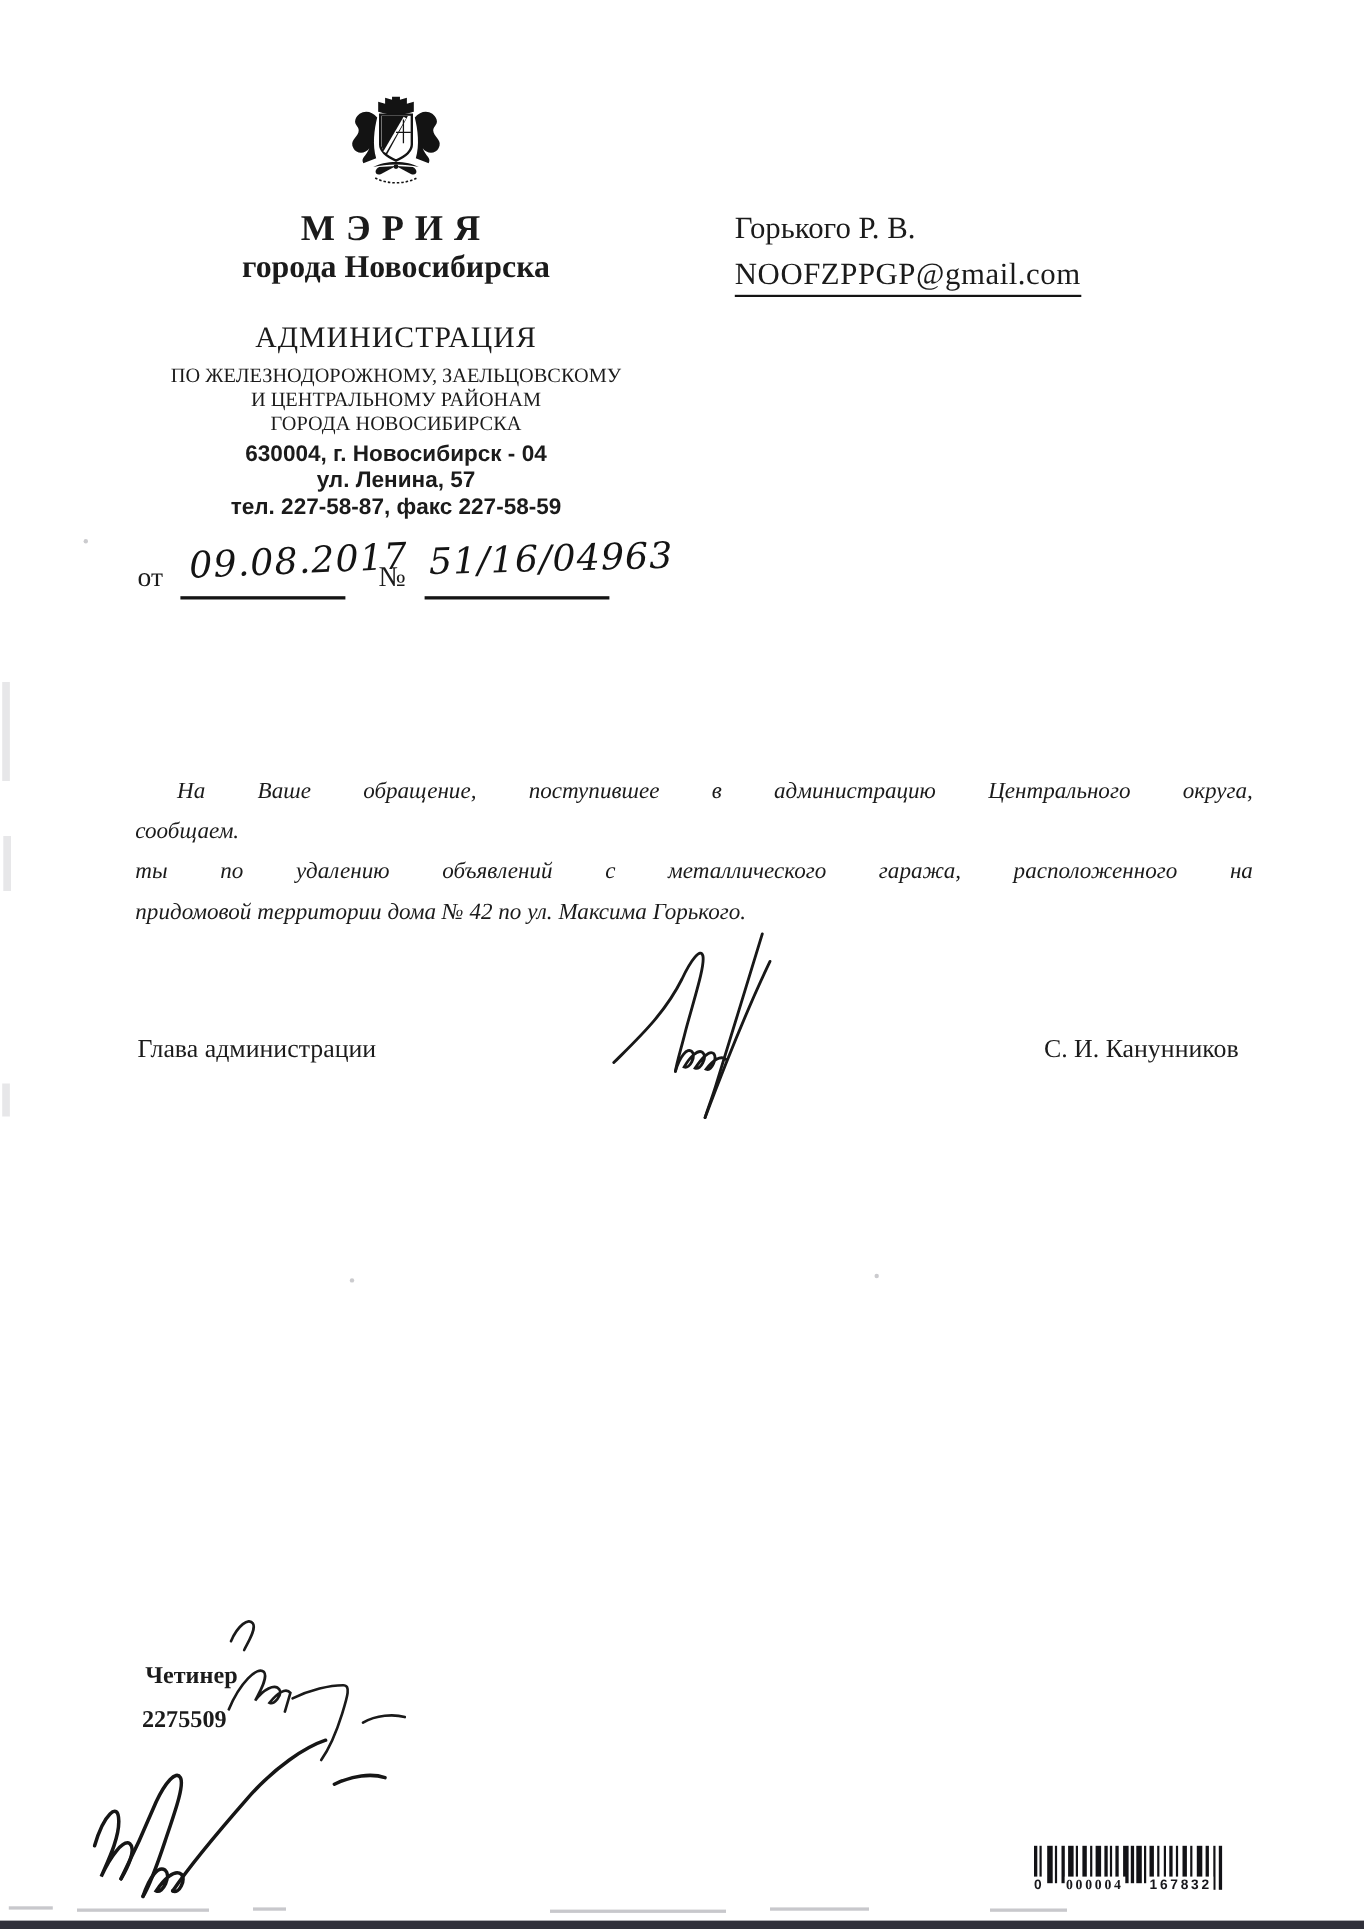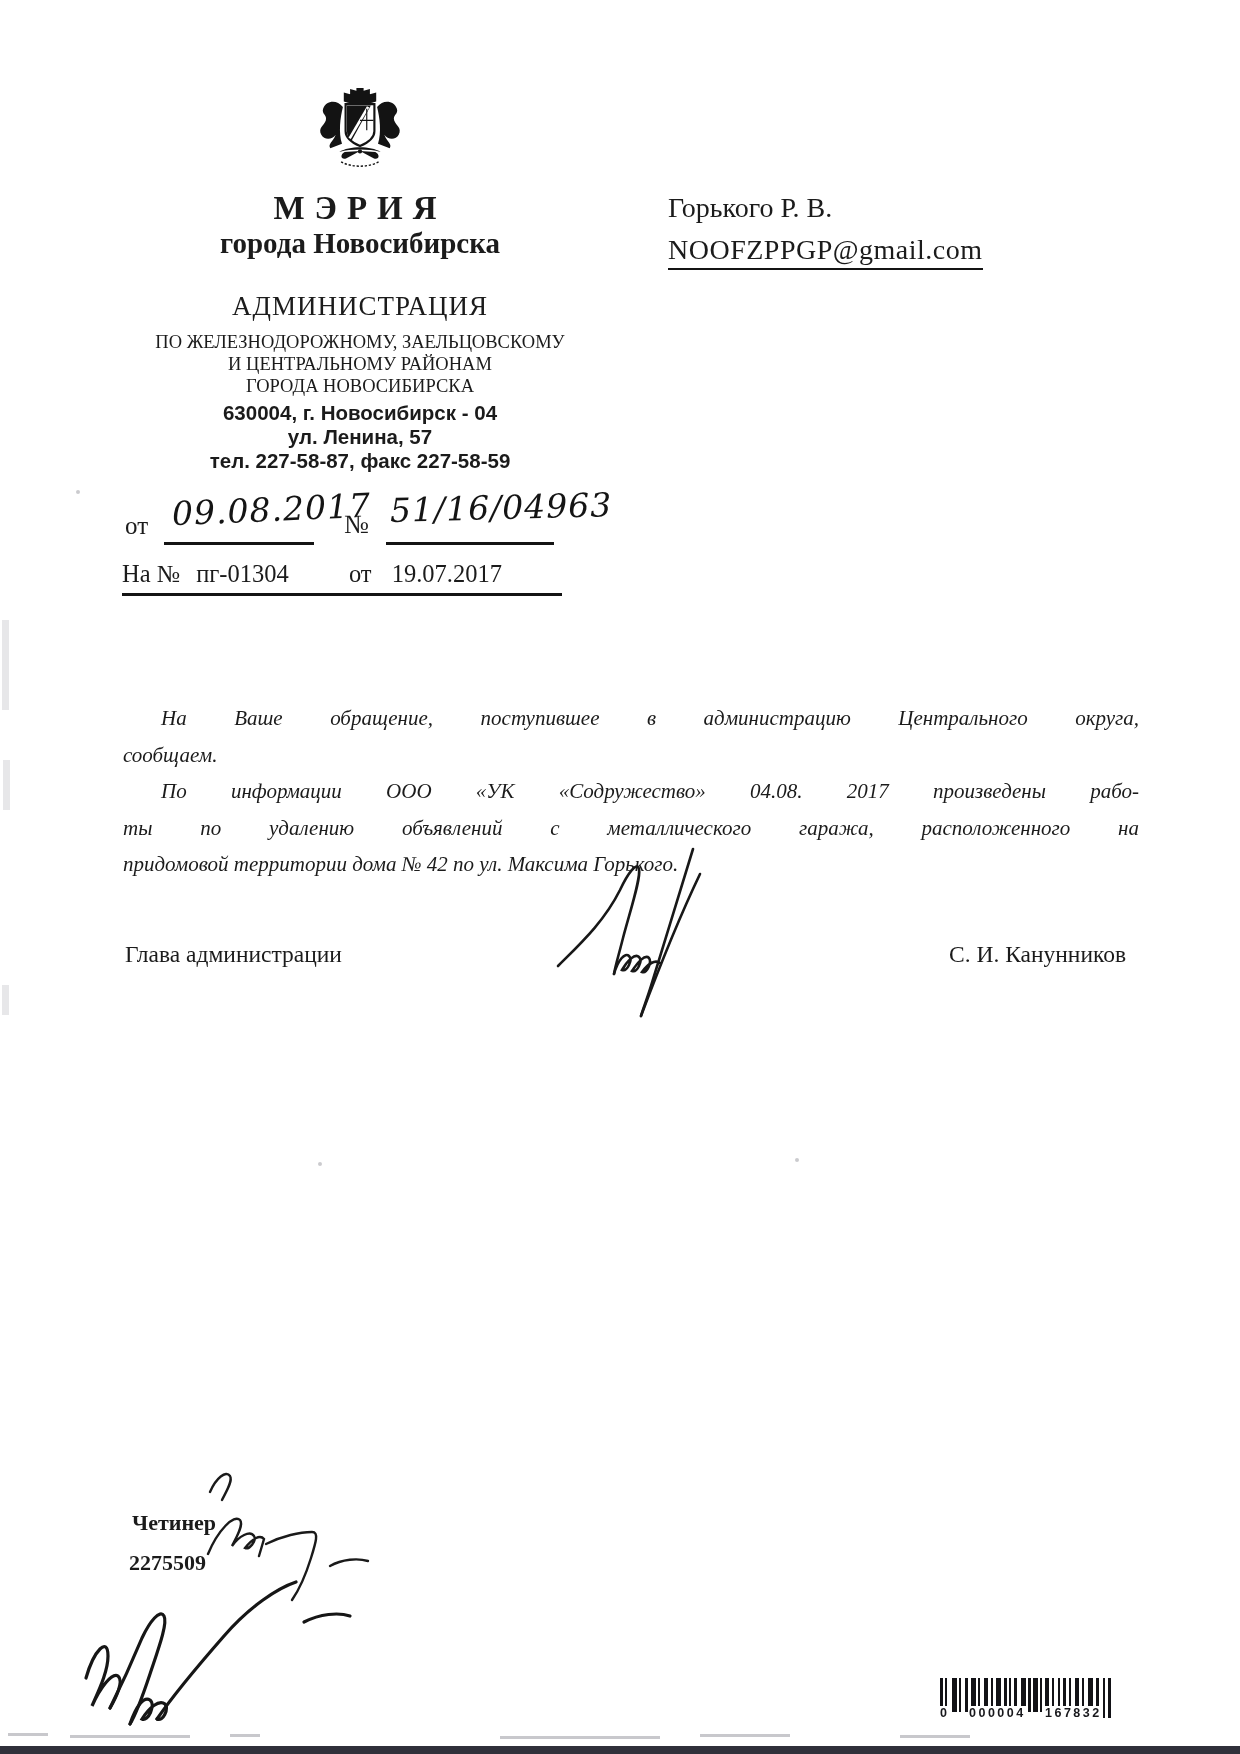--- a/index.html
+++ b/index.html
@@ -58,21 +58,21 @@
   .sig-initials{left:196px; top:1462px; width:190px; height:148px;}
   .sig-scrawl{left:72px; top:1578px; width:290px; height:166px;}
 
   
   .barcode{left:938px; top:1676px; width:184px; height:50px;}
   .barcode svg{display:block;}
   .bc-digits{position:absolute; top:30px; font-family:"Liberation Sans", sans-serif;
              font-weight:bold; font-size:12.5px; letter-spacing:2.5px; background:#ffffff;
              color:#18181c; padding:0 1px; line-height:14px;}
   .bc-d0{left:1px;}
-  .bc-d1{left:30px;}
+  .bc-d1{left:30px;font-family:Liberation Serif, serif;}
   .bc-d2{left:106px;}
 
   
   .bottom-band{left:0; bottom:0; width:1240px; height:8px; background:#30303a;}
   .dash{height:3px; background:#9a9aa2; opacity:.55;}
   .speck{width:4px; height:4px; background:#a8a8ae; border-radius:50%; opacity:.6;}
   .edge-noise{width:7px; background:#c9c9ce; opacity:.45;}
 </style>
 </head>
 <body>
@@ -113,31 +113,24 @@
   <div class="abs recipient-name">Горького Р. В.</div>
   <div class="abs recipient-email">NOOFZPPGP@gmail.com</div>
 
   <div class="abs ref-ot">от</div>
   <div class="abs uline1"></div>
   <div class="abs hand hand-date">09.08.2017</div>
   <div class="abs ref-no-label">№</div>
   <div class="abs uline2"></div>
   <div class="abs hand hand-num">51/16/04963</div>
 
-  <div class="abs ref2">
-    <span>На №</span>
-    <span class="g1">пг-01304</span>
-    <span class="g2">от</span>
-    <span class="g3">19.07.2017</span>
-  </div>
 
   <div class="abs body-text">
     <div class="bline fill indent">На Ваше  обращение, поступившее в администрацию Центрального округа,</div>
     <div class="bline">сообщаем.</div>
-    <div class="bline fill indent">По информации  ООО «УК «Содружество»  04.08. 2017 произведены рабо-</div>
     <div class="bline fill">ты по удалению объявлений  с металлического гаража,  расположенного на</div>
     <div class="bline">придомовой территории дома № 42  по ул. Максима Горького.</div>
   </div>
 
   <div class="abs pos-title">Глава администрации</div>
   <div class="abs signer">С. И. Канунников</div>
   <svg class="abs sig-main" viewBox="0 0 195 178" aria-hidden="true">
     <g fill="none" stroke="#181818" stroke-width="2.6" stroke-linecap="round">
       <path d="M6,120 C28,98 52,76 68,44 C76,27 85,15 87,23 C89,32 79,62 71,92 C67,108 63,121 62,128"></path>
       <path d="M62,128 C66,114 73,106 77,110 C81,114 75,126 70,124 C75,115 83,107 87,111 C91,115 85,127 80,125 C86,116 93,108 97,112 C100,116 95,128 90,126 C96,118 103,113 108,117"></path>

